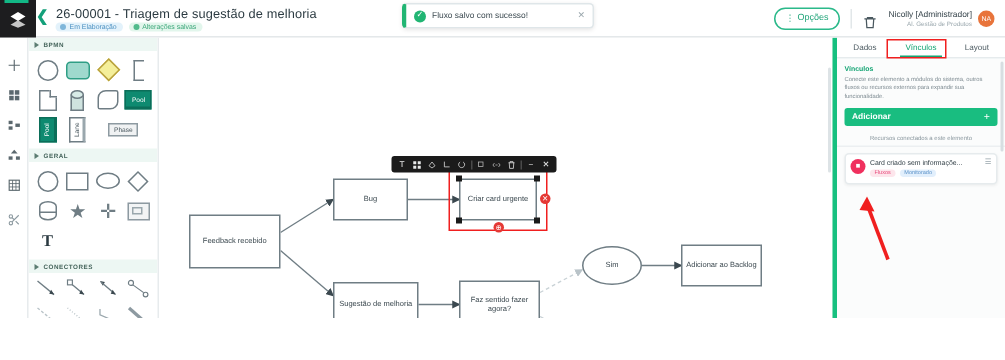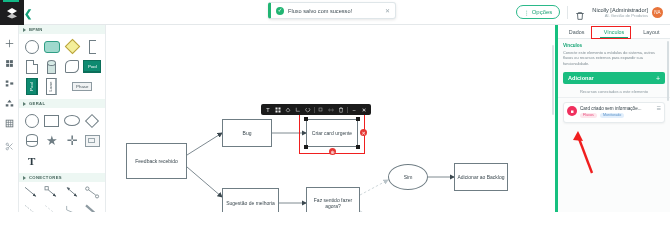--- a/index.html
+++ b/index.html
@@ -271,20 +271,33 @@
   }
 </style>
 </head>
 <body>
 
 <div id="app">
 
   <div class="topbar">
     <div class="tb-left">
       <div class="back-chev">❮</div>
+      <div class="title-block">
+        <div class="doc-title">26-00001 - Triagem de sugestão de melhoria</div>
+        <div class="chip-row">
+          <span class="chip status">
+            <span class="dot"></span>
+            <span>Em Elaboração</span>
+          </span>
+          <span class="chip saved">
+            <span class="dot"></span>
+            <span>Alterações salvas</span>
+          </span>
+        </div>
+      </div>
     </div>
 
     <div class="toast">
       <div class="toast-check">✓</div>
       <div class="toast-msg">Fluxo salvo com sucesso!</div>
       <div class="toast-x">✕</div>
     </div>
 
     <div class="tb-right">
       <div class="opt-btn">

